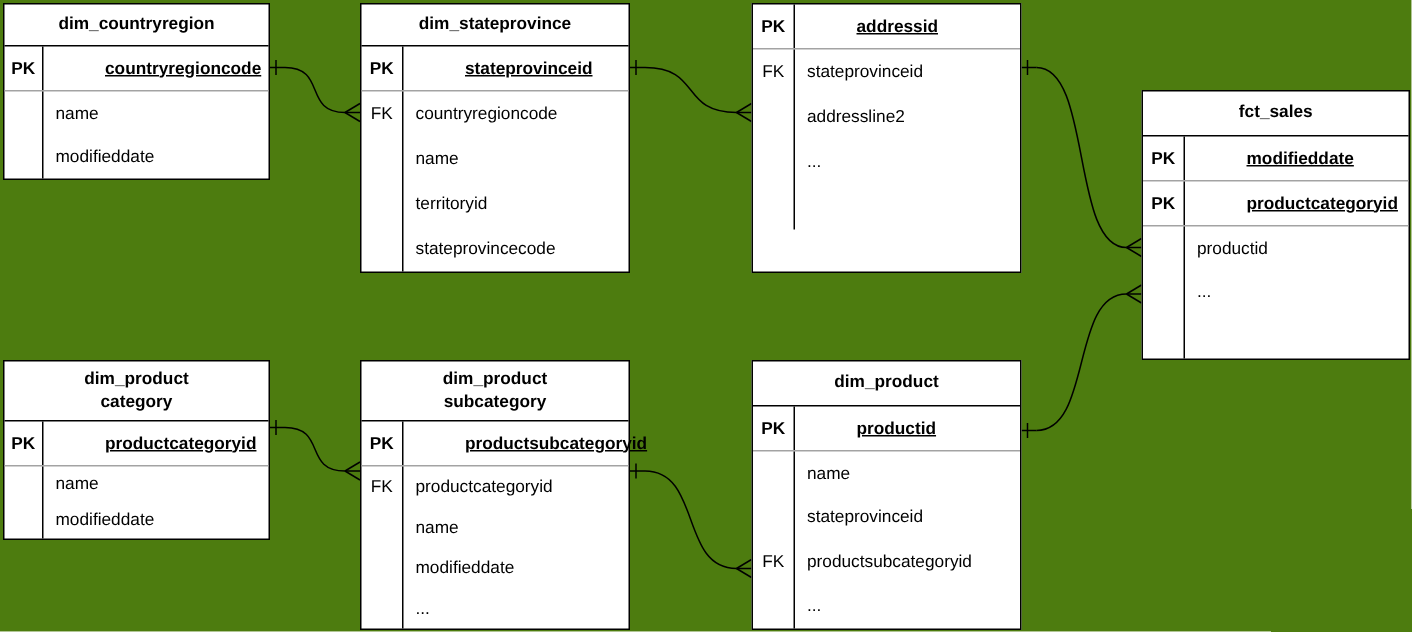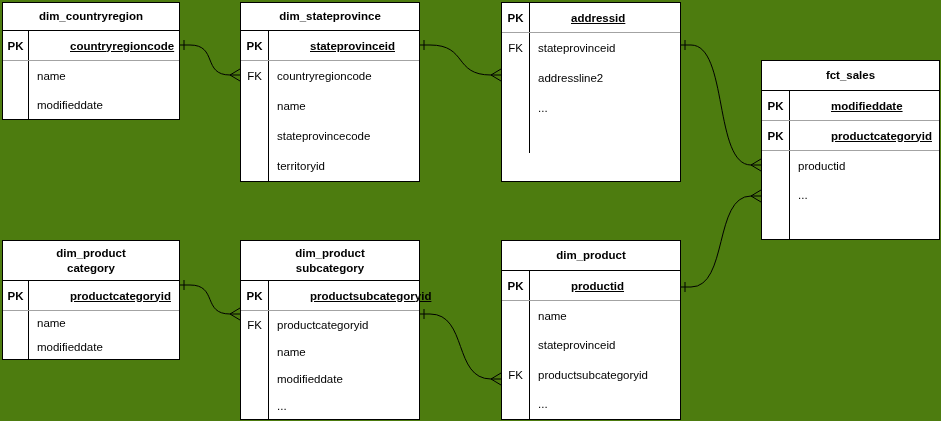--- a/index.html
+++ b/index.html
@@ -199,22 +199,22 @@
         <div class="section" style="height: 120px;">
           <div class="section-keycol" style="width: 28px;">
             <div class="cell" style="height: 30px;">FK</div>
             <div class="cell" style="height: 30px;"></div>
             <div class="cell" style="height: 30px;"></div>
             <div class="cell" style="height: 30px;"></div>
           </div>
           <div class="section-attrcol">
             <div class="cell" style="height: 30px;">countryregioncode</div>
             <div class="cell" style="height: 30px;">name</div>
+            <div class="cell" style="height: 30px;">territoryid</div>
             <div class="cell" style="height: 30px;">stateprovincecode</div>
-            <div class="cell" style="height: 30px;">territoryid</div>
           </div>
         </div>
       </div>
       <div class="entity" style="left: 501px; top: 2px; width: 180px; height: 180px;">
         <div class="row sep" style="height: 30px;">
           <div class="keycell" style="width: 28px;">PK</div>
           <div class="attrcell pk">addressid</div>
         </div>
         <div class="section" style="height: 120px;">
           <div class="section-keycol" style="width: 28px;">

